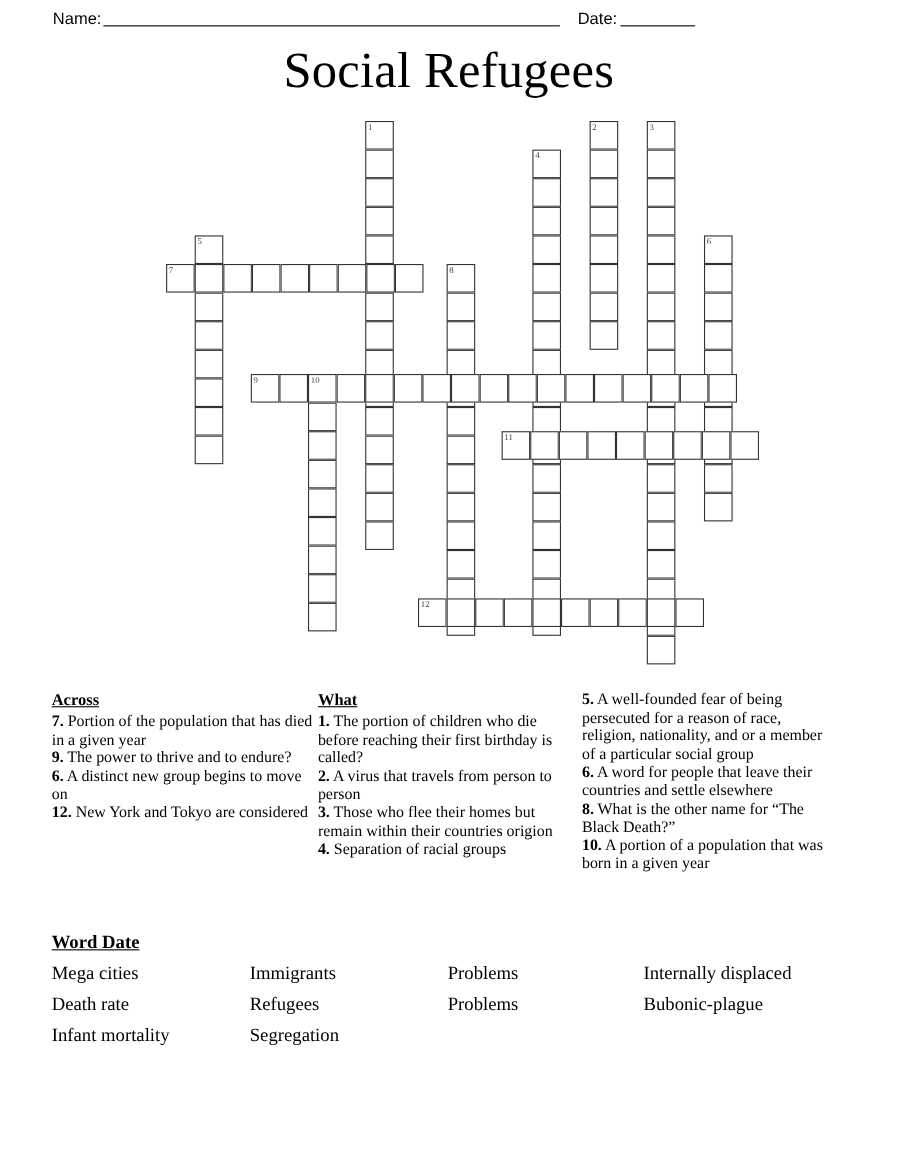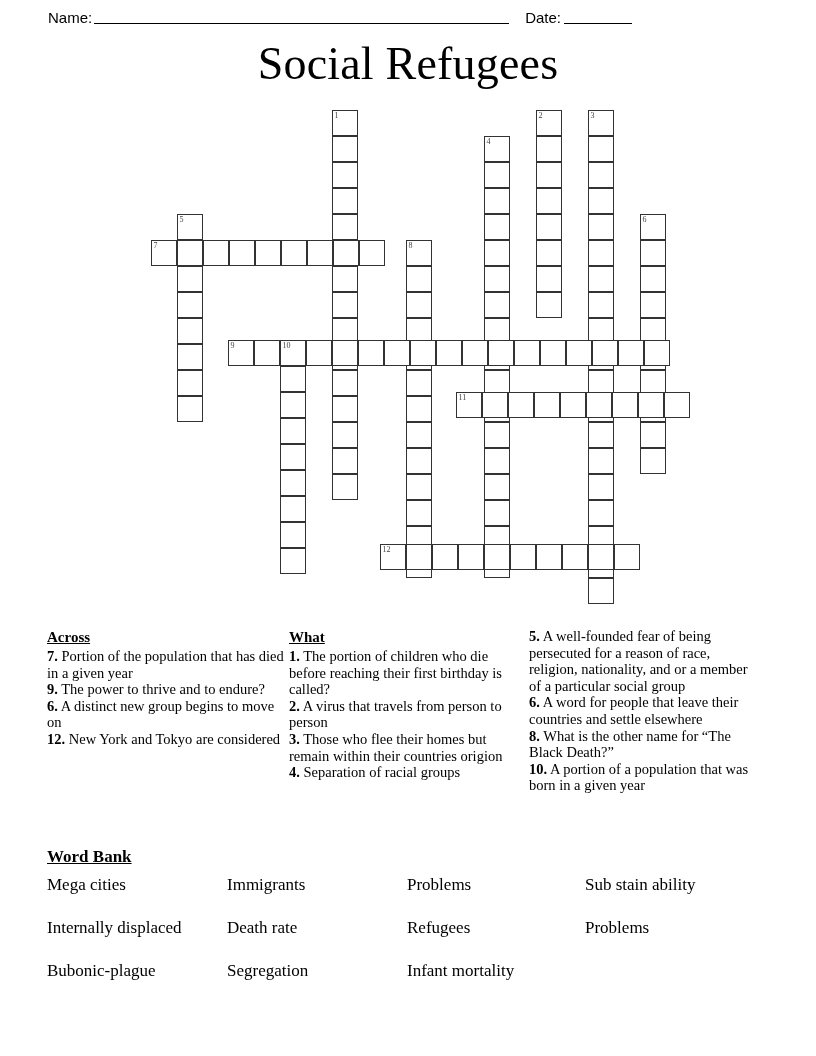--- a/index.html
+++ b/index.html
@@ -140,21 +140,21 @@
   .wordbank-heading {
     font-weight: bold;
     text-decoration: underline;
     font-size: 17px;
     line-height: 22px;
     margin-bottom: 6px;
   }
   .wb-grid {
     display: grid;
     grid-template-columns: 180px 180px 178px 180px;
-    row-gap: 22px;
+    row-gap: 7px;
     font-size: 17px;
     line-height: 21px;
   }
   .wb-item { white-space: nowrap; }
 </style>
 </head>
 <body>
 
 <div class="header-line">
   <span class="name-label">Name:</span>
@@ -357,27 +357,26 @@
     <div id="down-list-2">
         <div class="clue"><span class="cnum">5.</span><span> A well-founded fear of being persecuted for a reason of race, religion, nationality, and or a member of a particular social group</span></div>
         <div class="clue"><span class="cnum">6.</span><span> A word for people that leave their countries and settle elsewhere</span></div>
         <div class="clue"><span class="cnum">8.</span><span> What is the other name for “The Black Death?”</span></div>
         <div class="clue"><span class="cnum">10.</span><span> A portion of a population that was born in a given year</span></div>
       </div>
   </div>
 </div>
 
 <div class="wordbank">
-  <div class="wordbank-heading">Word Bank</div>
+  <div class="wordbank-heading">Word Date</div>
   <div class="wb-grid" id="wb-grid">
       <div class="wb-item">Mega cities</div>
       <div class="wb-item">Immigrants</div>
       <div class="wb-item">Problems</div>
-      <div class="wb-item">Sub stain ability</div>
       <div class="wb-item">Internally displaced</div>
       <div class="wb-item">Death rate</div>
       <div class="wb-item">Refugees</div>
       <div class="wb-item">Problems</div>
       <div class="wb-item">Bubonic-plague</div>
+      <div class="wb-item">Infant mortality</div>
       <div class="wb-item">Segregation</div>
-      <div class="wb-item">Infant mortality</div>
     </div>
 </div>
 
 </body></html>

